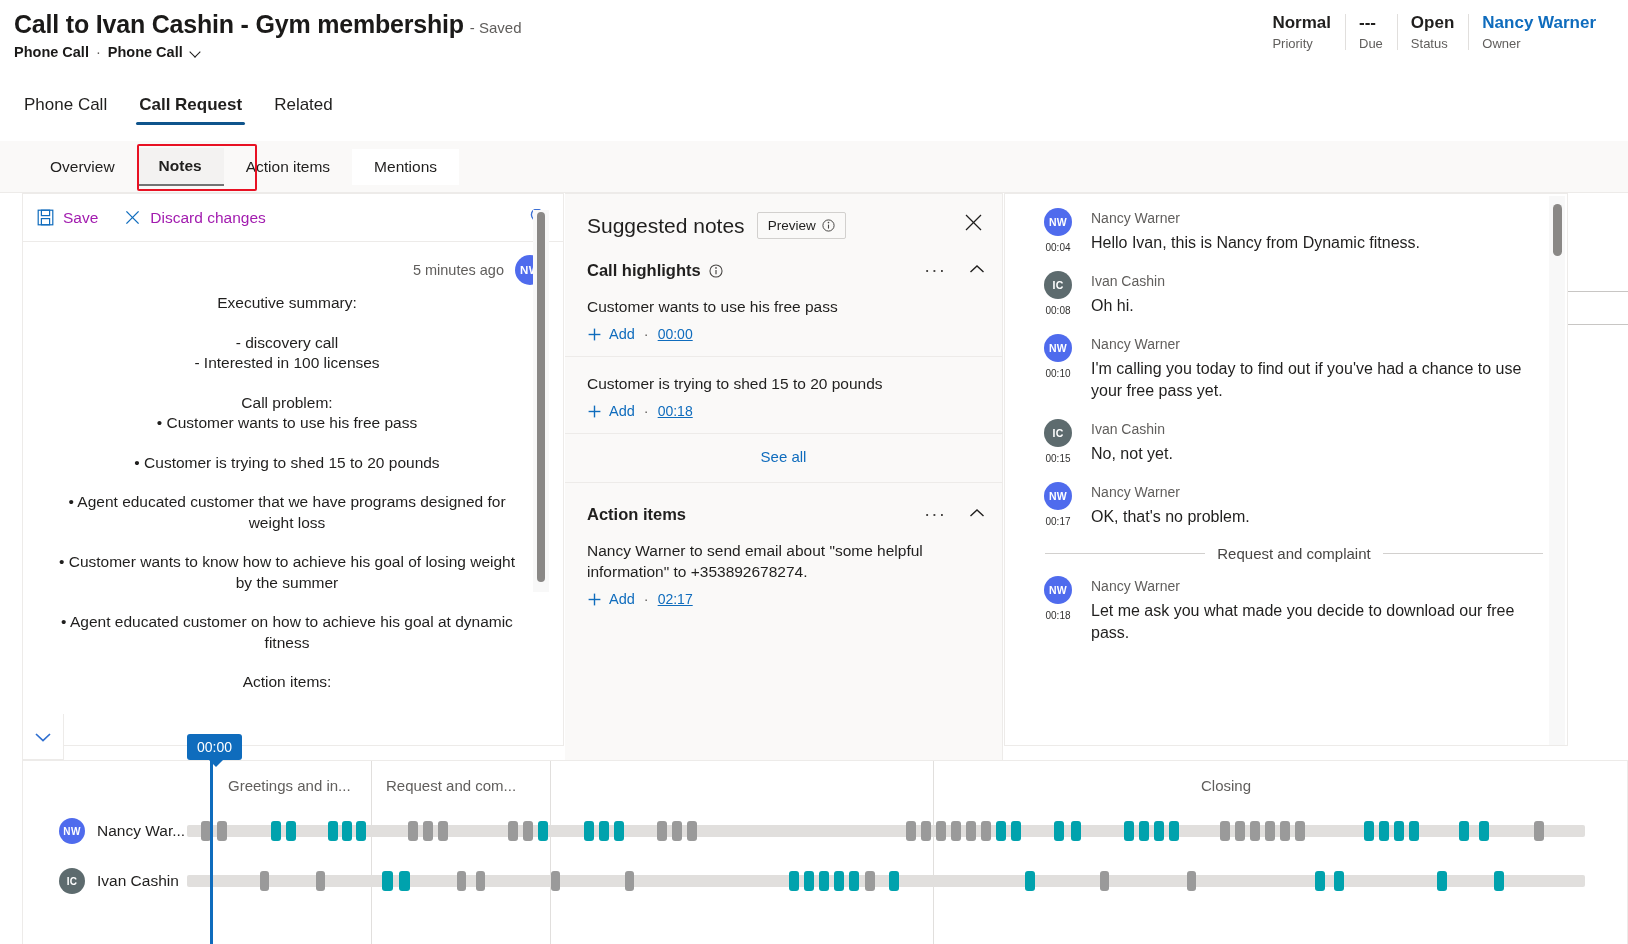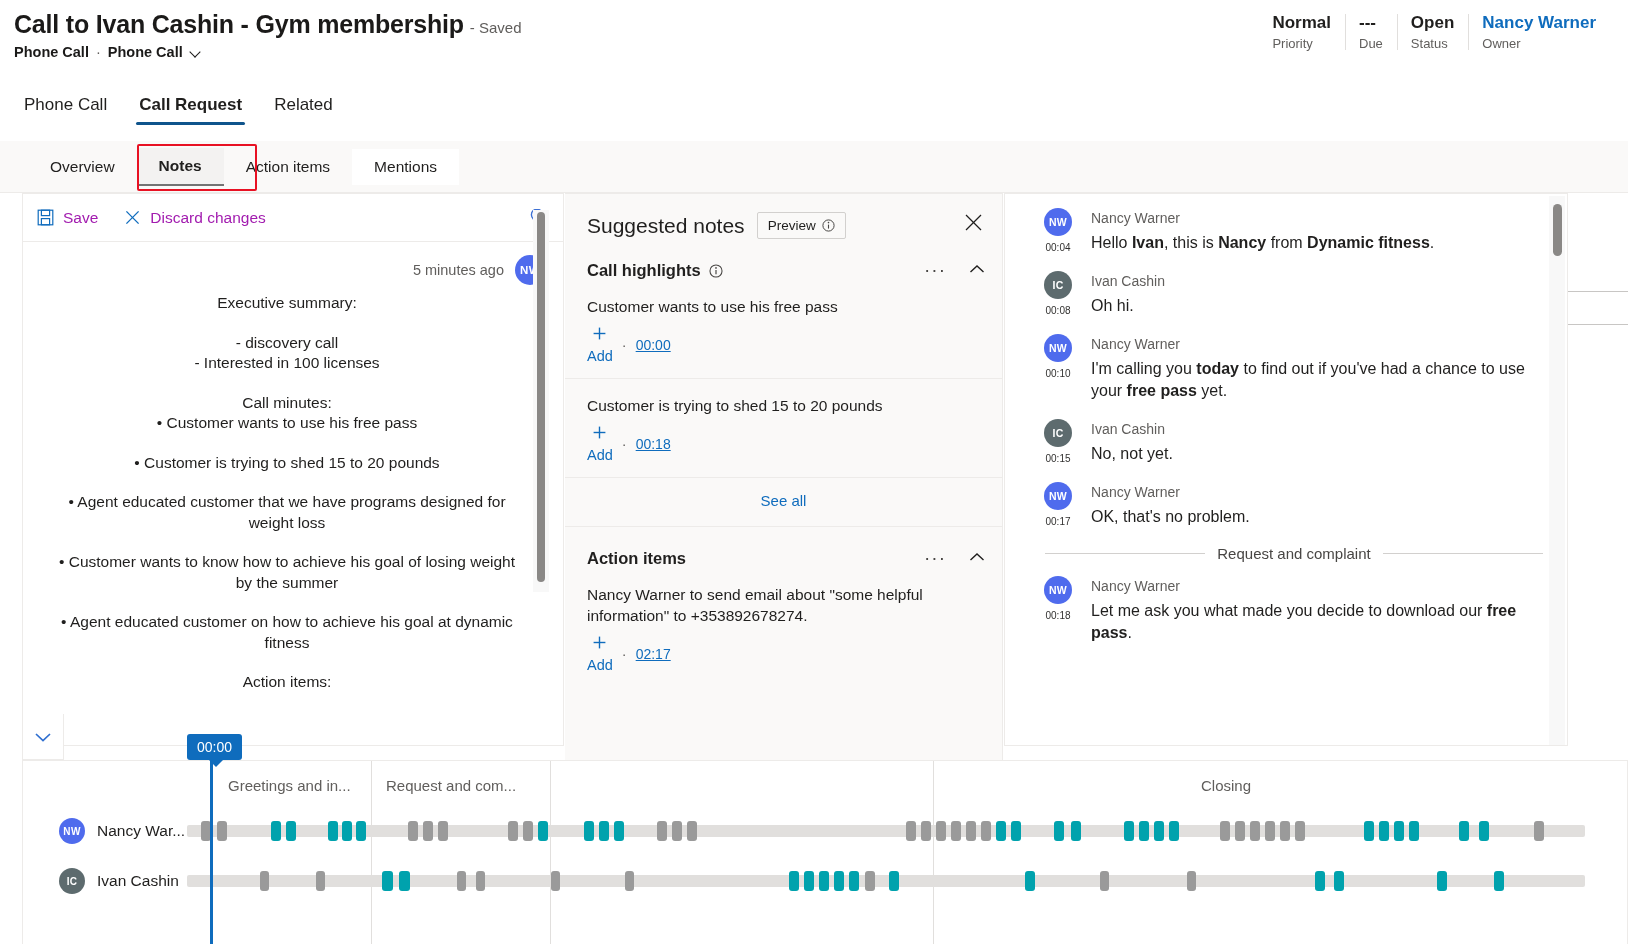--- a/index.html
+++ b/index.html
@@ -86,36 +86,36 @@
   .sect-head { display:flex; align-items:center; padding:22px 18px 0 22px; position:relative;}
   .sect-title { font-size:16.5px; font-weight:700; color:#201f1e; display:flex; align-items:center; gap:8px;}
   .sect-ctrls { position:absolute; right:16px; top:22px; display:flex; align-items:center; gap:22px;}
   .ellip { font-size:19px; color:#484644; letter-spacing:1px; line-height:12px; cursor:pointer;}
   .chev-up { cursor:pointer; }
 
   .sugg-item { padding:16px 22px 14px 22px; border-bottom:1px solid #edebe9;}
   .sugg-item.last { border-bottom:0; }
   .sugg-text { font-size:15.5px; line-height:21px; color:#201f1e; }
   .sugg-actions { margin-top:9px; display:flex; align-items:center; gap:9px; font-size:14.5px; }
-  .add-link { display:flex; align-items:center; gap:7px; color:#0f6cbd; cursor:pointer;flex-direction:column; }
+  .add-link { display:flex; align-items:center; gap:7px; color:#0f6cbd; cursor:pointer; }
   .sep-dot { color:#605e5c; }
   .ts-link { color:#0f6cbd; text-decoration:underline; font-size:14px; cursor:pointer;}
   .see-all { text-align:center; padding:14px 0 16px 0; border-bottom:1px solid #edebe9;}
   .see-all span { color:#0f6cbd; font-size:15px; cursor:pointer; }
 
   
   .tr-panel { position:absolute; left:1004px; top:193px; width:564px; height:553px; background:#fff; border:1px solid #edebe9; overflow:hidden;}
   .tr-inner { padding:14px 24px 0 20px; }
   .tr-entry { display:flex; align-items:flex-start; margin-bottom:17px; }
   .tr-left { width:66px; flex:0 0 auto; display:flex; flex-direction:column; align-items:center; }
   .tr-time { font-size:10px; color:#323130; margin-top:6px; }
   .tr-right { flex:1 1 auto; padding-top:2px;}
   .tr-name { font-size:14px; color:#605e5c; margin-bottom:6px; }
   .tr-text { font-size:16px; line-height:22px; color:#201f1e; }
-  .tr-text b { font-weight:700;margin-top:9px; }
+  .tr-text b { font-weight:400;margin-top:9px; }
   .tr-divider { display:flex; align-items:center; gap:12px; margin:4px 0 14px 20px; }
   .tr-divider .ln { flex:1 1 auto; height:1px; background:#d2d0ce; }
   .tr-divider .lbl { font-size:15px; color:#484644; }
   .tr-scroll { position:absolute; right:2px; top:2px; width:16px; height:549px; background:#f8f8f8;}
   .tr-thumb { position:absolute; right:5px; top:10px; width:9px; height:52px; background:#8a8886; border-radius:5px;}
 
   
   .timeline { position:absolute; left:22px; top:760px; width:1606px; height:184px; background:#fff; border:1px solid #edebe9; border-bottom:0; }
   .tl-vline { position:absolute; top:0; width:1px; height:184px; background:#e1dfdd;}
   .tl-seglbl { position:absolute; top:16px; font-size:15px; color:#605e5c; white-space:nowrap;}
@@ -219,21 +219,21 @@
 
     <div class="notes-meta">
       <span class="notes-time">5 minutes ago</span>
       <span class="avatar av-nw av-30">NW</span>
     </div>
 
     <div class="notes-body">
       <p>Executive summary:</p>
       <p class="nogap">- discovery call</p>
       <p>- Interested in 100 licenses</p>
-      <p class="nogap">Call minutes:</p>
+      <p class="nogap">Call problem:</p>
       <p>• Customer wants to use his free pass</p>
       <p>• Customer is trying to shed 15 to 20 pounds</p>
       <p>• Agent educated customer that we have programs designed for weight loss</p>
       <p>• Customer wants to know how to achieve his goal of losing weight by the summer</p>
       <p>• Agent educated customer on how to achieve his goal at dynamic fitness</p>
       <p>Action items:</p>
     </div>
     <div class="notes-scroll"></div>
     <div class="notes-thumb"></div>
   </div>

